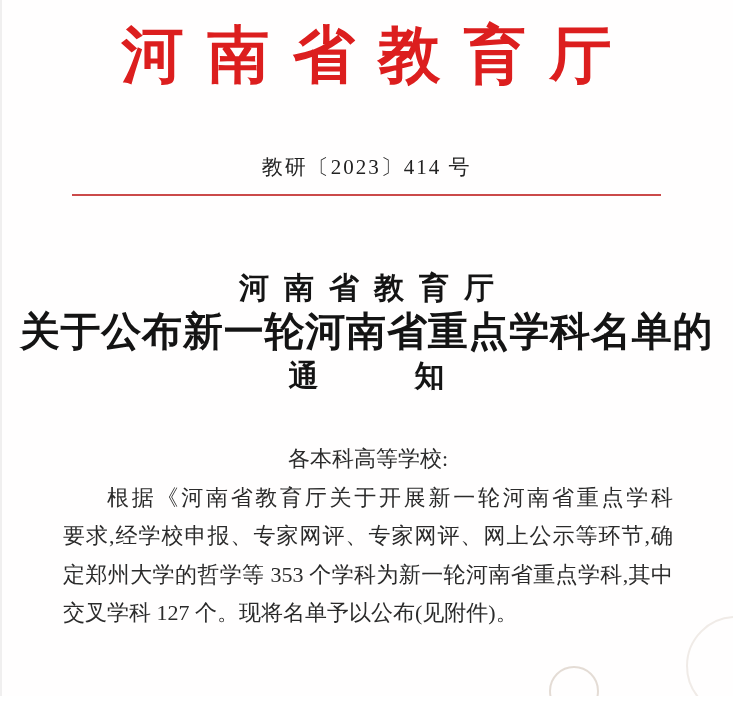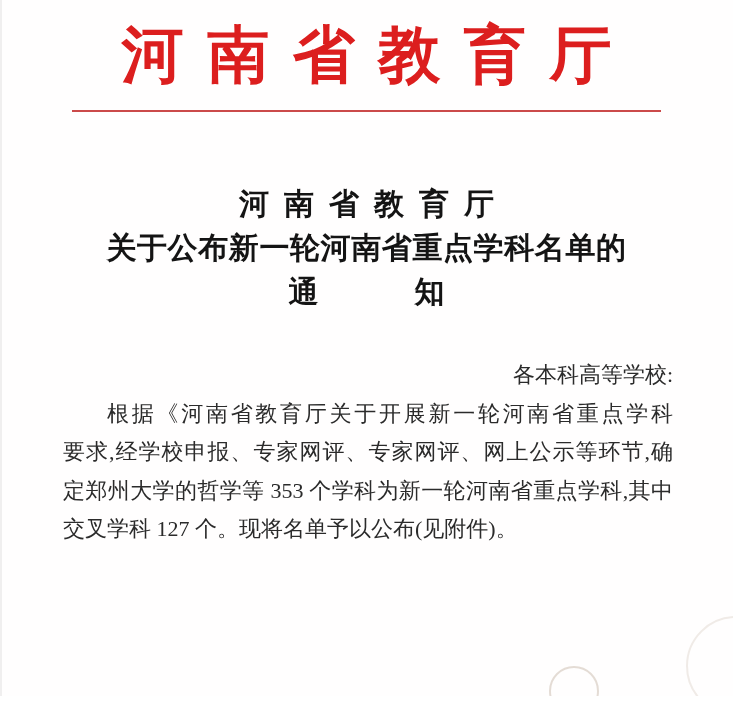--- a/index.html
+++ b/index.html
@@ -50,38 +50,38 @@
     color: #141414;
   }
   .title-line1 {
     font-size: 30px;
     line-height: 44px;
     letter-spacing: 0.5em;
     text-indent: 0.5em;
     white-space: nowrap;
   }
   .title-line2 {
-    font-size: 30px;
+    font-size: 40px;
     line-height: 44px;
     letter-spacing: 0.02em;
   }
   .title-line3 {
     font-size: 30px;
     line-height: 44px;
     display: flex;
     justify-content: center;
     gap: 96px;
   }
   .body-block {
     margin: 42px 60px 0 63px;
     font-size: 22px;
     line-height: 38.5px;
     color: #2b2b2b;
   }
-  .salutation { text-align: right; }
+  .salutation { text-align: center; }
   .body-line {
     text-align: justify;
     text-align-last: justify;
   }
   .body-line.first { text-indent: 2em; }
   .body-line.last { text-align-last: left; }
   .watermark-circle {
     position: absolute;
     border-radius: 50%;
     pointer-events: none;
@@ -98,20 +98,21 @@
   }
 </style>
 </head>
 <body>
 
 <div class="page">
   <div class="scan-edge"></div>
 
   <h1 class="agency-header">河南省教育厅</h1>
 
+  <div class="doc-number">教研〔2023〕414 号</div>
 
   <hr class="red-line">
 
   <div class="title-block">
     <div class="title-line1">河南省教育厅</div>
     <div class="title-line2">关于公布新一轮河南省重点学科名单的</div>
     <div class="title-line3">
       <span>通</span>
       <span>知</span>
     </div>

